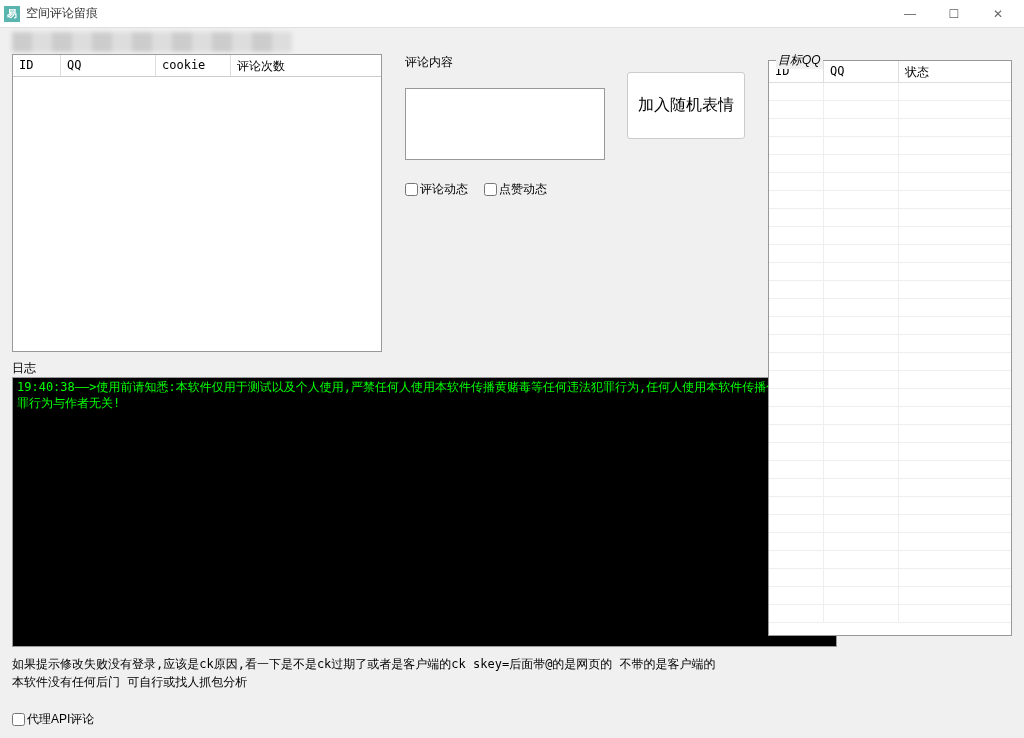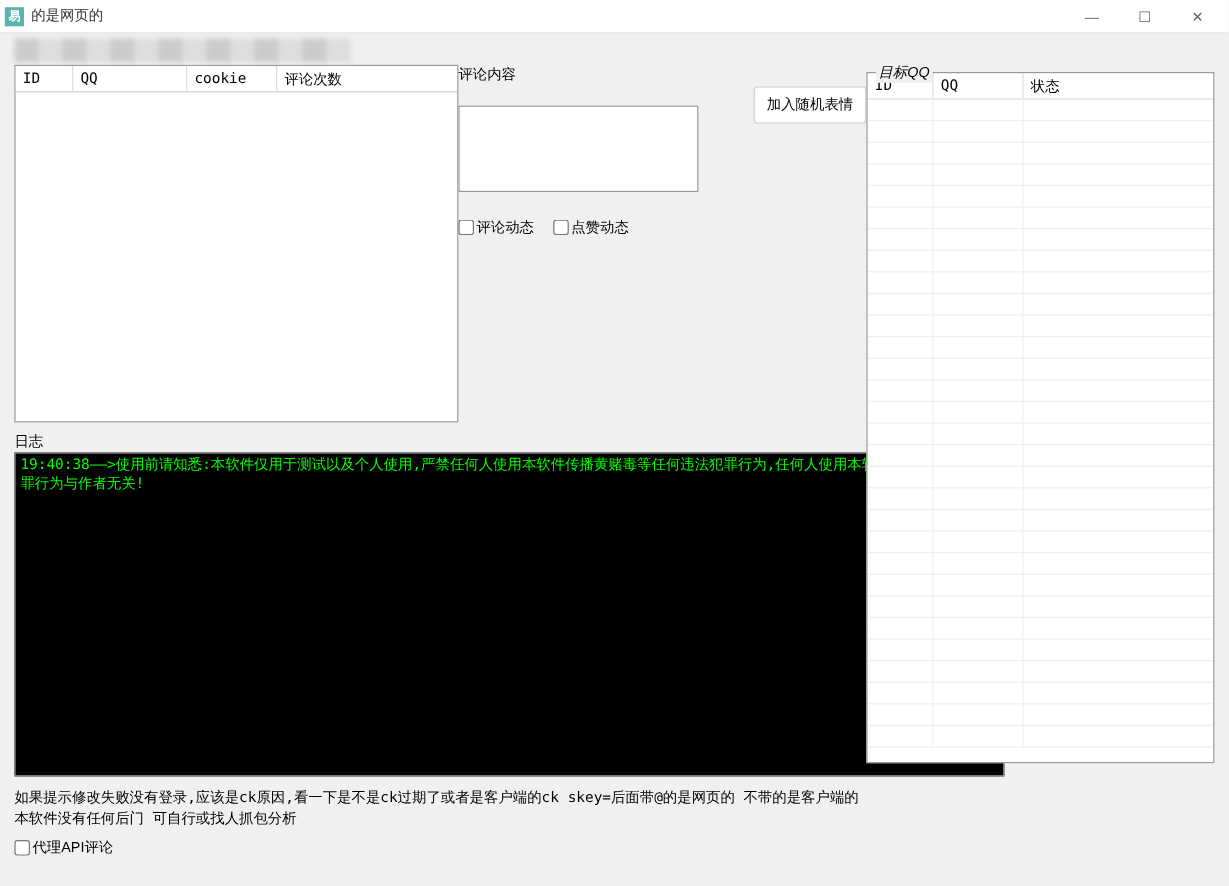--- a/index.html
+++ b/index.html
@@ -61,21 +61,21 @@
     }
     .top-blurred {
       width: 280px;
       height: 20px;
       background: repeating-linear-gradient(90deg, #ccc 0, #ccc 20px, #ddd 20px, #ddd 40px);
       filter: blur(2px);
       margin-bottom: 2px;
     }
     .layout {
       display: flex;
-      gap: 0;
+      gap: 23px;
     }
     .left-col {
       width: 370px;
       display: flex;
       flex-direction: column;
     }
     .mid-col {
       width: 340px;
       display: flex;
       flex-direction: column;
@@ -116,22 +116,22 @@
       height: 72px;
       border: 1px solid #999;
       background: #fff;
       resize: none;
       padding: 2px;
       font-family: inherit;
     }
     .btn {
       background: #fff;
       border: 1px solid #ccc;
-      padding: 6px 10px;
-      font-size: 12px;
+      padding: 22px 10px;
+      font-size: 16px;
       font-family: inherit;
       cursor: pointer;
       border-radius: 3px;
       min-width: 80px;
       text-align: center;
     }
     .checkbox-row {
       display: flex;
       gap: 16px;
       margin-top: 18px;
@@ -214,21 +214,21 @@
       word-break: break-all;
     }
     .footer-text {
       margin-top: 8px;
       font-size: 12px;
       line-height: 1.5;
       font-family: "SimSun", monospace;
       width: 720px;
     }
     .bottom-check {
-      margin-top: 7px;
+      margin-top: 20px;
       display: flex;
       align-items: center;
       gap: 2px;
     }
     .emoji-btn-wrap {
       display: flex;
       align-items: flex-start;
       padding-top: 18px;
     }
     .controls-right {
@@ -239,21 +239,21 @@
       flex-direction: column;
       gap: 14px;
     }
   </style>
 </head>
 <body>
 
 <div class="window">
   <div class="titlebar">
     <div class="titlebar-icon">易</div>
-    <div class="titlebar-title">的是网页的</div>
+    <div class="titlebar-title">空间评论留痕</div>
     <div class="titlebar-btns">
       <div class="titlebar-btn">—</div>
       <div class="titlebar-btn">☐</div>
       <div class="titlebar-btn">✕</div>
     </div>
   </div>
 
   <div class="content">
     <div class="top-blurred"></div>
 

